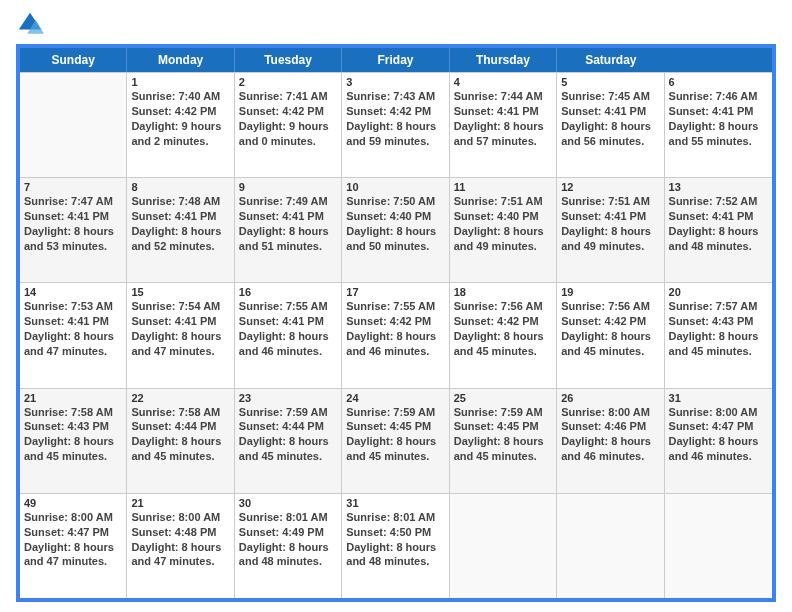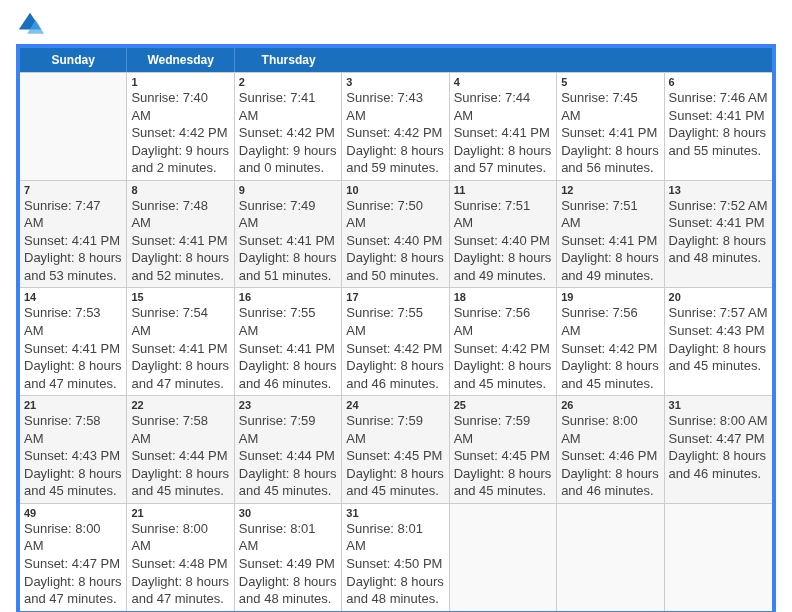--- a/index.html
+++ b/index.html
@@ -95,23 +95,24 @@
     }
     .cal-cell:last-child { border-right: none; }
     .cal-cell.empty { background: #f9f9f9; }
     .day-num {
       font-size: 11px;
       font-weight: bold;
       color: #333;
       margin-bottom: 1px;
     }
     .cell-info {
-      font-size: 13px;
+      font-size: 11px;
       color: #444;
       line-height: 1.35;
+      font-weight: bold;
     }
     .row-shade {
       background: #f5f5f5;
     }
     .row-shade .cal-cell:not(.empty) {
       background: #f5f5f5;
     }
   </style>
 </head>
 <body>
@@ -130,22 +131,25 @@
     </div>
     <div class="title-block">
       <div class="month-title"></div>
       <div class="subtitle"></div>
     </div>
   </div>
 
   <div class="calendar">
     <div class="cal-header-row">
     <div class="cal-header-cell">Sunday</div>
-        <div class="cal-header-cell">Wednesday</div>
+        <div class="cal-header-cell">Monday</div>
+        <div class="cal-header-cell">Tuesday</div>
+        <div class="cal-header-cell">Friday</div>
         <div class="cal-header-cell">Thursday</div>
+        <div class="cal-header-cell">Saturday</div>
       </div>
     <div class="cal-body">
     <div class="cal-row">
           <div class="cal-cell empty"></div>
           <div class="cal-cell">
             <div class="day-num">1</div>
             <div class="cell-info">Sunrise: 7:40 AM<br>Sunset: 4:42 PM<br>Daylight: 9 hours and 2 minutes.</div>
           </div>
           <div class="cal-cell">
             <div class="day-num">2</div>

